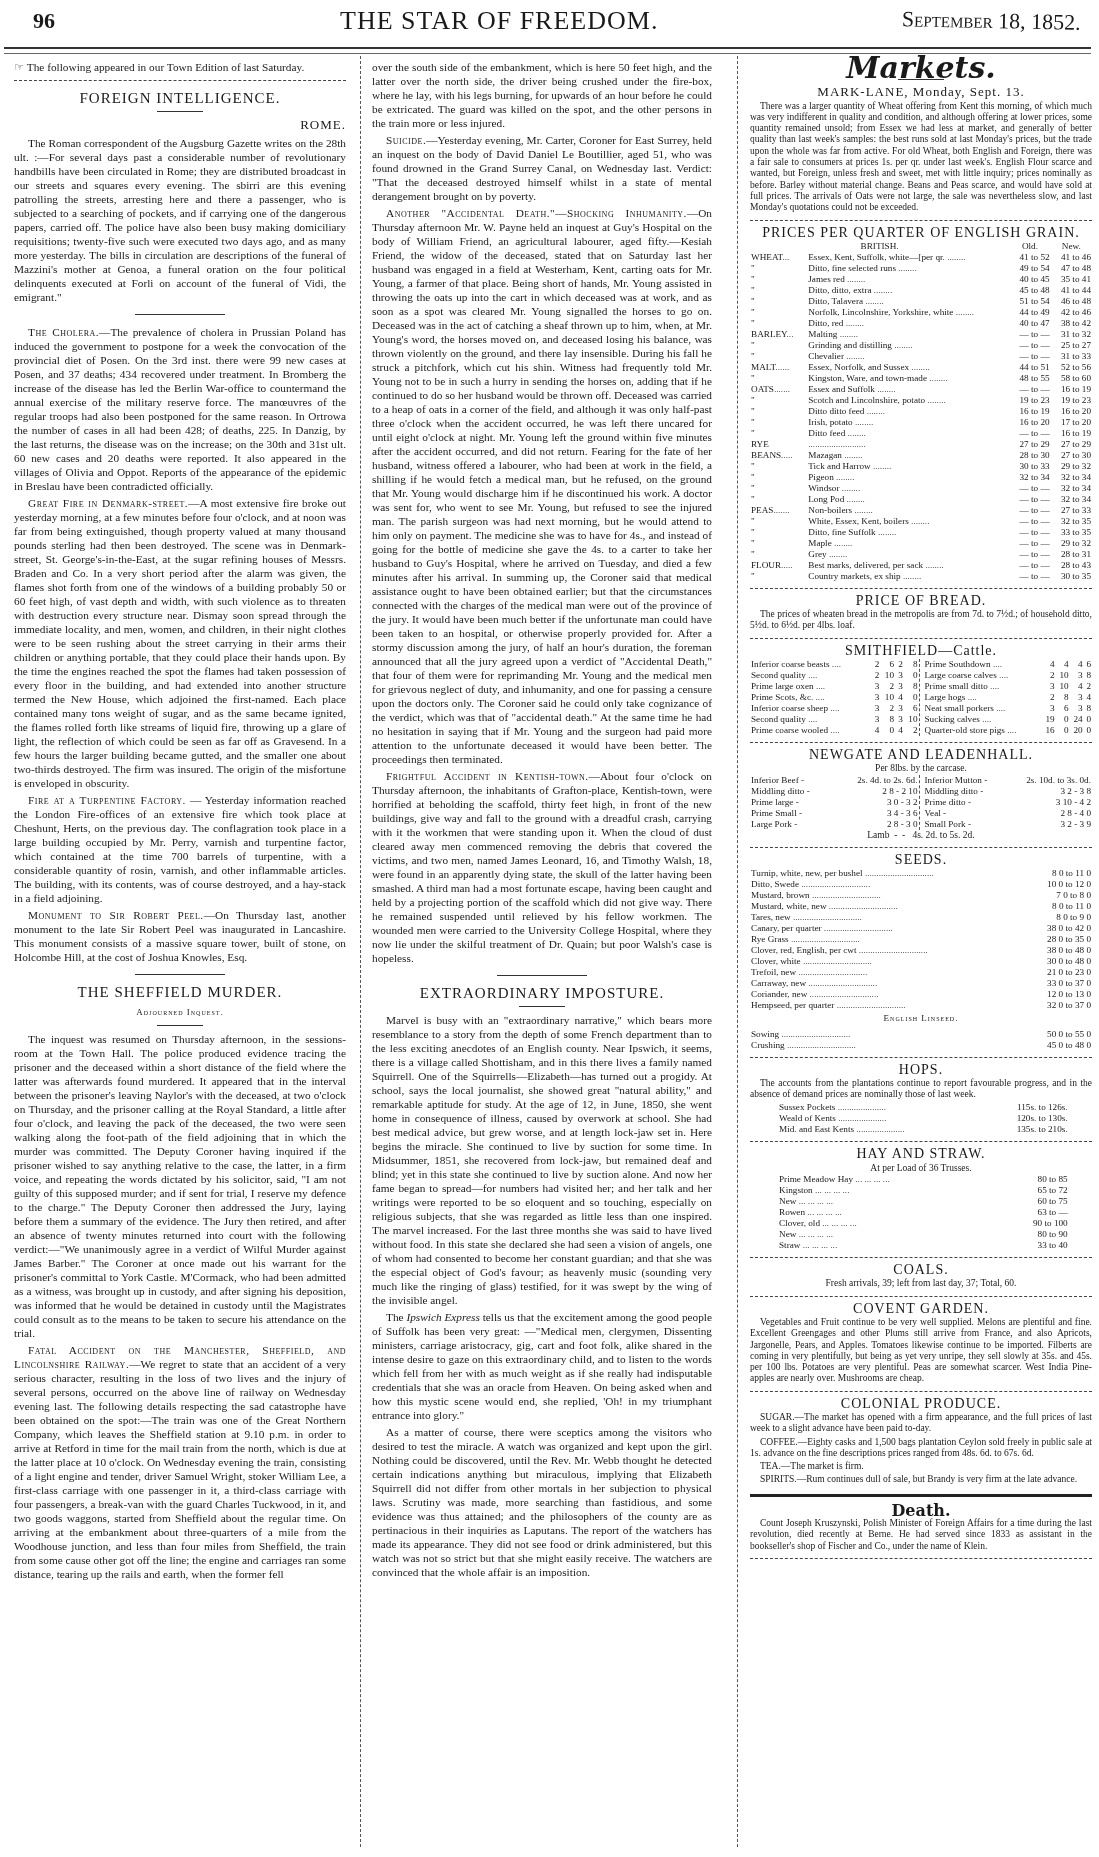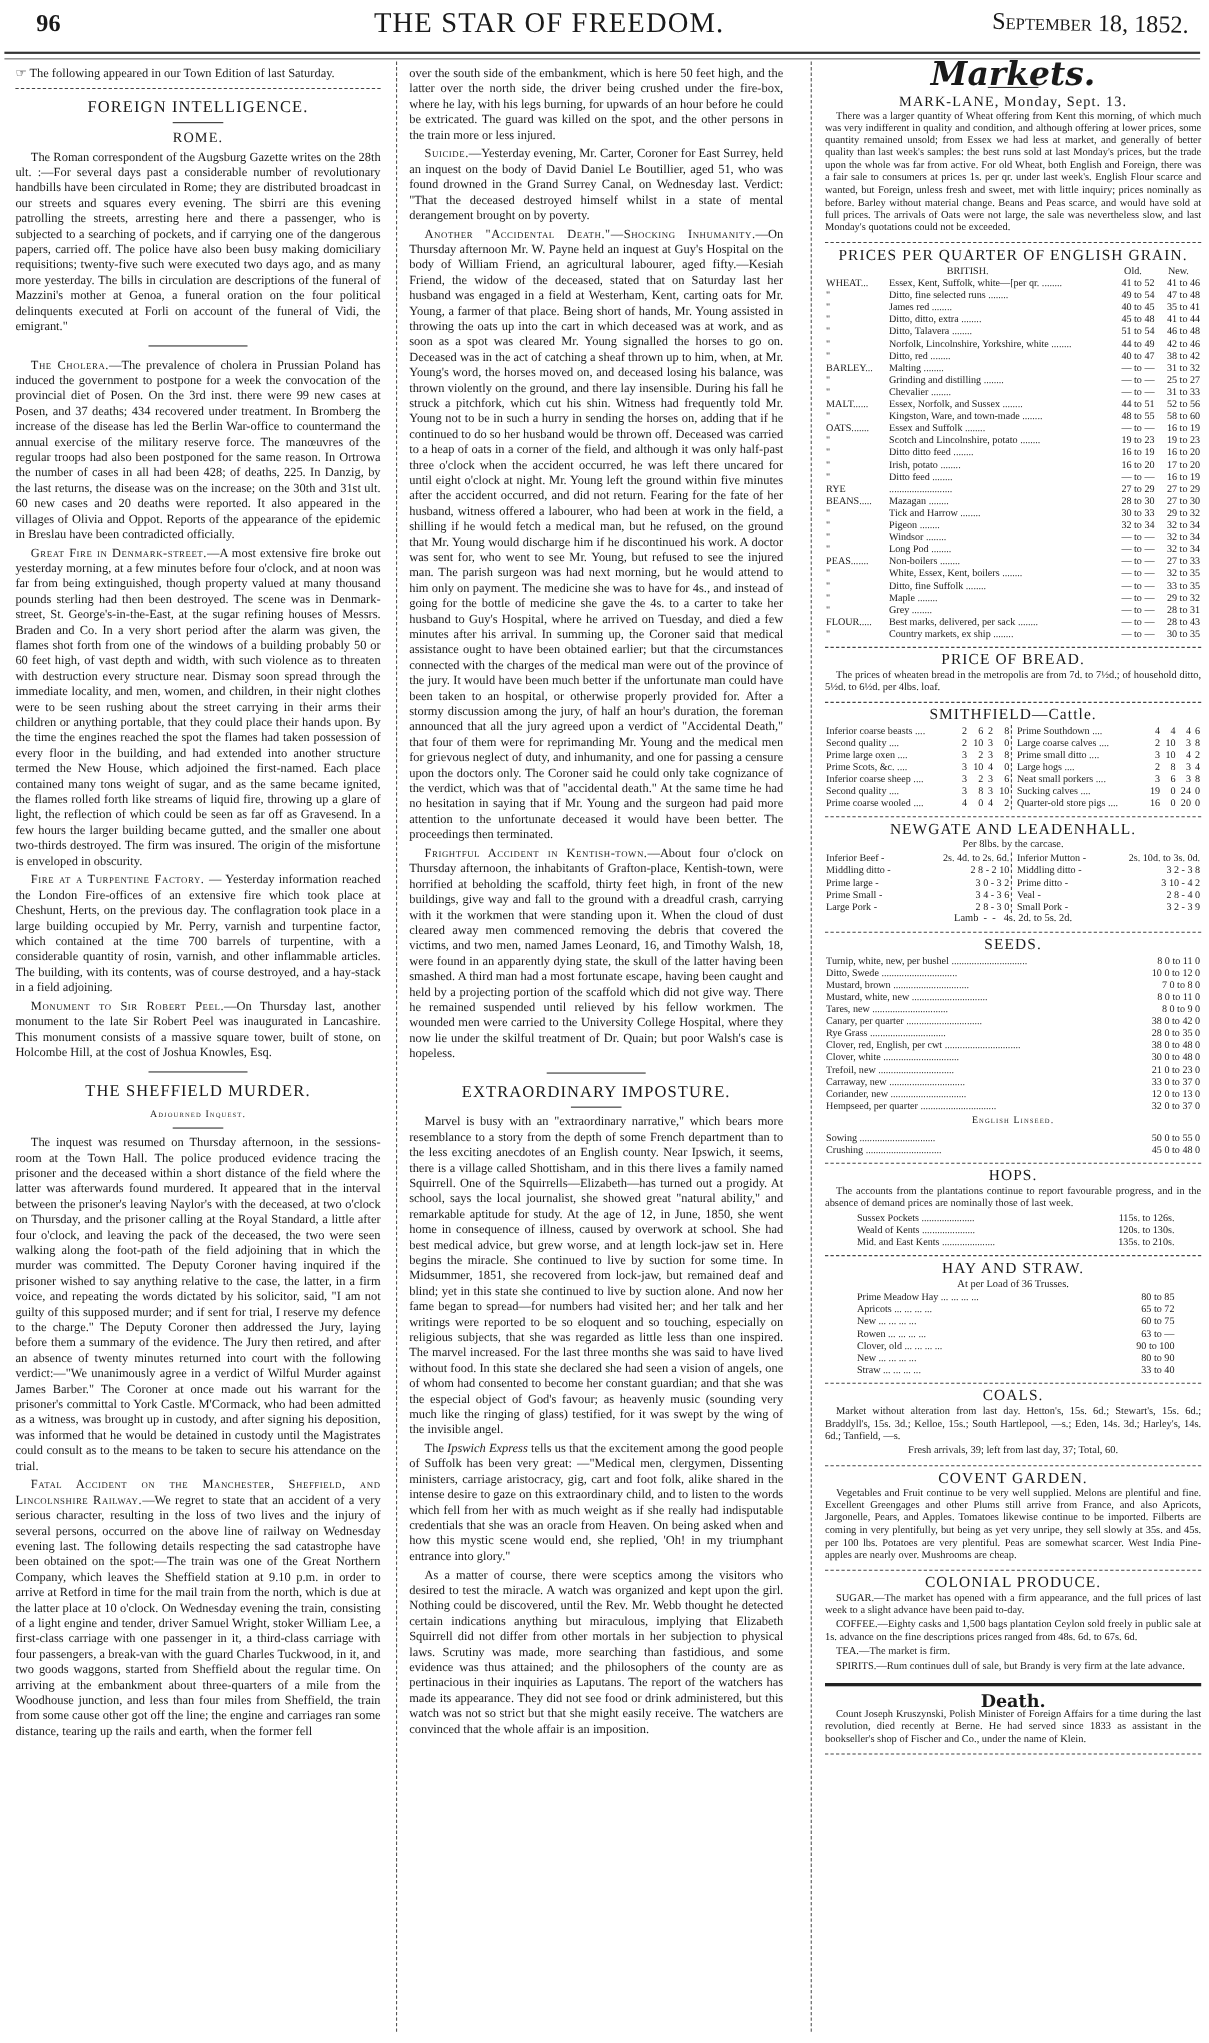--- a/index.html
+++ b/index.html
@@ -16,21 +16,21 @@
   .col1 { left: 14px; width: 332px; }
   .col2 { left: 372px; width: 340px; }
   .col3 { left: 750px; width: 342px; font-size: 9.5px; line-height: 11.3px; }
   .vline { position: absolute; top: 56px; bottom: 10px; border-left: 1px dashed #555; }
 
   p { margin: 0 0 3px 0; text-indent: 14px; }
   .noindent { text-indent: 0; }
   .sc { font-variant: small-caps; letter-spacing: 0.5px; }
   .hd { text-align: center; font-size: 15px; letter-spacing: 1px; margin: 10px 0 6px 0; }
   .hd-small { text-align: center; font-size: 9px; letter-spacing: 1px; font-variant: small-caps; margin: 2px 0 4px 0; }
-  .hd-mid { text-align: center; font-size: 13px; letter-spacing: 1px; margin: 6px 0 4px 0; }
+  .hd-mid { text-align: right; font-size: 13px; letter-spacing: 1px; margin: 6px 0 4px 0; }
   .short-rule { width: 46px; margin: 6px auto; border-top: 1px solid #333; }
   .mid-rule { width: 90px; margin: 10px auto; border-top: 1px solid #333; }
   .full-rule { border-top: 1px dashed #444; margin: 6px 0; }
   .heavy-rule { border-top: 3px solid #222; margin: 8px 0; }
 
   .markets-title { text-align: center; font-family: "DejaVu Serif", serif; font-size: 30px; font-weight: bold; font-style: italic; margin: 2px 0 4px 0; }
   .col3 .hd { font-size: 14px; margin: 5px 0 3px 0; }
   .col3 p { text-indent: 10px; margin-bottom: 2px; }
 
   table { border-collapse: collapse; width: 100%; font-size: 9.2px; line-height: 11px; }
@@ -565,21 +565,21 @@
 
   <div class="hd">HAY AND STRAW.</div>
   <div class="ctr">At per Load of 36 Trusses.</div>
   <table style="width:85%;margin-left:28px">
       <tbody id="hay-body">
         <tr>
           <td>Prime Meadow Hay ...  ...  ...  ...</td>
           <td class="num">80 to 85</td>
         </tr>
         <tr>
-          <td>Apricots ...  ...  ...  ...</td>
+          <td>Kingston ...  ...  ...  ...</td>
           <td class="num">65 to 72</td>
         </tr>
         <tr>
           <td>New ...  ...  ...  ...</td>
           <td class="num">60 to 75</td>
         </tr>
         <tr>
           <td>Rowen ...  ...  ...  ...</td>
           <td class="num">63 to —</td>
         </tr>
@@ -593,21 +593,20 @@
         </tr>
         <tr>
           <td>Straw ...  ...  ...  ...</td>
           <td class="num">33 to 40</td>
         </tr>
       </tbody>
     </table>
   <div class="full-rule"></div>
 
   <div class="hd">COALS.</div>
-  <p>Market without alteration from last day. Hetton's, 15s. 6d.; Stewart's, 15s. 6d.; Braddyll's, 15s. 3d.; Kelloe, 15s.; South Hartlepool, —s.; Eden, 14s. 3d.; Harley's, 14s. 6d.; Tanfield, —s.</p>
   <div class="ctr">Fresh arrivals, 39; left from last day, 37; Total, 60.</div>
   <div class="full-rule"></div>
 
   <div class="hd">COVENT GARDEN.</div>
   <p>Vegetables and Fruit continue to be very well supplied. Melons are plentiful and fine. Excellent Greengages and other Plums still arrive from France, and also Apricots, Jargonelle, Pears, and Apples. Tomatoes likewise continue to be imported. Filberts are coming in very plentifully, but being as yet very unripe, they sell slowly at 35s. and 45s. per 100 lbs. Potatoes are very plentiful. Peas are somewhat scarcer. West India Pine-apples are nearly over. Mushrooms are cheap.</p>
   <div class="full-rule"></div>
 
   <div class="hd">COLONIAL PRODUCE.</div>
   <div id="colonial-body">
       <p><span>SUGAR.</span><span>—The market has opened with a firm appearance, and the full prices of last week to a slight advance have been paid to-day.</span></p>

